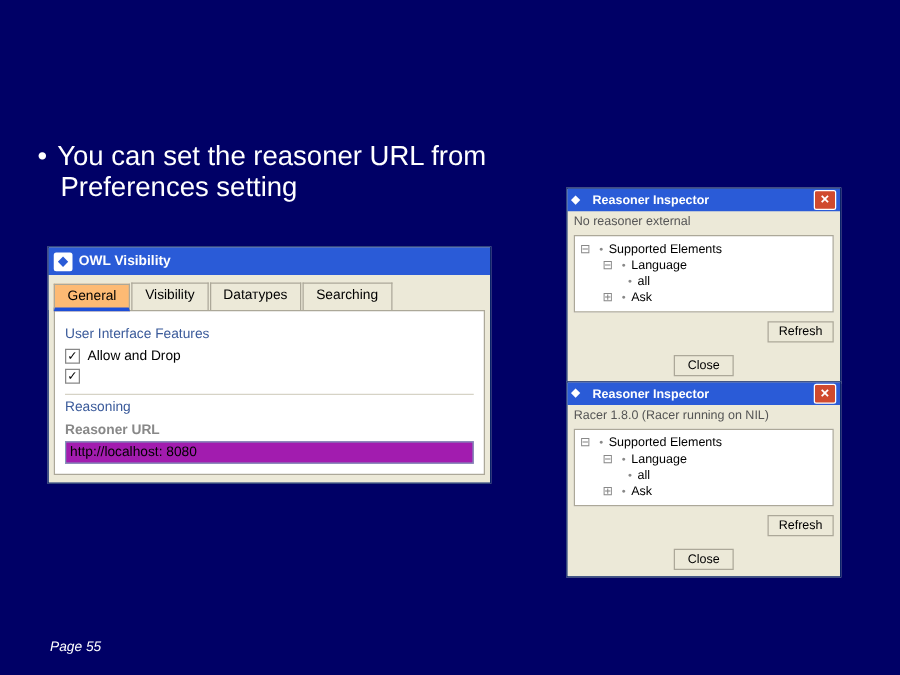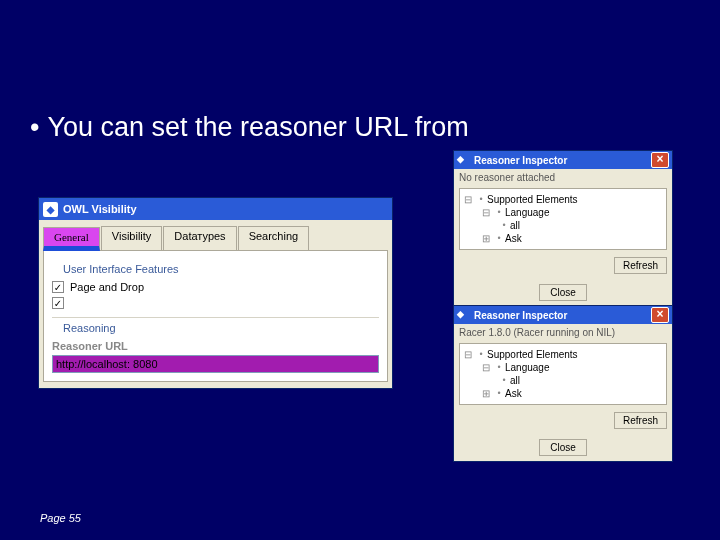--- a/index.html
+++ b/index.html
@@ -9,21 +9,21 @@
     background: #000066;
     font-family: Arial, sans-serif;
     color: #fff;
     position: relative;
     overflow: hidden;
   }
   .bullet-text {
     position: absolute;
     top: 112px;
     left: 30px;
-    font-size: 27px;
+    font-size: 22px;
     line-height: 1.15;
   }
   .bullet-text .bullet { margin-right: 8px; }
   .page-footer {
     position: absolute;
     bottom: 16px;
     left: 40px;
     font-size: 11px;
     color: #fff;
     font-style: italic;
@@ -82,36 +82,35 @@
   }
   .tab {
     padding: 3px 10px;
     border: 1px solid #aca899;
     border-bottom: none;
     background: #ece9d8;
     font-size: 11px;
     margin-right: 1px;
   }
   .tab.active {
-    background: #d946ef;
-    border-bottom: 5px solid #1d4ed8;
+    background: #fdba74;
+    border-bottom: 3px solid #1d4ed8;
     position: relative;
     top: 1px;
-    font-family: Liberation Serif, serif;
   }
   .tab-body {
     background: #fff;
     border: 1px solid #aca899;
     padding: 8px;
     margin: 0 4px 6px 4px;
   }
   .fieldset-label {
     color: #3a5a9a;
     font-size: 11px;
-    margin: 4px 0 6px 11px;
+    margin: 4px 0 6px 0;
   }
   .chk-row {
     display: flex;
     align-items: center;
     margin: 4px 0;
     font-size: 11px;
   }
   .chk {
     width: 12px; height: 12px;
     border: 1px solid #888;
@@ -196,57 +195,57 @@
     min-width: 48px;
     text-align: center;
   }
   .btn-row.center { justify-content: center; }
 </style>
 </head>
 <body>
 
 <div class="bullet-text">
   <span class="bullet">•</span><span>You can set the reasoner URL from</span><br>
-  &nbsp;&nbsp;&nbsp;
+  &nbsp;&nbsp;&nbsp;<span>Preferences setting</span>
 </div>
 
 <div class="owl-prefs">
   <div class="titlebar">
     <span class="ti-icon">◆</span>
     <span>OWL Visibility</span>
   </div>
   <div class="tabs">
     <div class="tab active">General</div>
     <div class="tab">Visibility</div>
     <div class="tab">Datатypes</div>
     <div class="tab">Searching</div>
   </div>
   <div class="tab-body">
     <div class="fieldset-label">User Interface Features</div>
     <div class="chk-row">
       <span class="chk">✓</span>
-      <span>Page and Drop</span>
+      <span>Allow and Drop</span>
     </div>
     <div class="chk-row">
       <span class="chk">✓</span>
     </div>
     <div class="hr"></div>
     <div class="fieldset-label">Reasoning</div>
     <div class="url-label">Reasoner URL</div>
     <input class="url-input" value="http://localhost: 8080" style="">
   </div>
 </div>
 
 <div class="inspector insp1">
   <div class="insp-title">
     <span class="ti-icon">◆</span>
     <span>Reasoner Inspector</span>
     <span class="close-btn">×</span>
   </div>
-  <div class="insp-subtitle">No reasoner attached</div>
+  <div class="insp-subtitle">No reasoner external</div>
   <div class="tree-box">
     <div class="tree-row">
         <span class="expander">⊟</span>
         <span class="bul">•</span>
         <span>Supported Elements</span>
       </div>
     <div class="tree-row tree-child">
         <span class="expander">⊟</span>
         <span class="bul">•</span>
         <span>Language</span>

